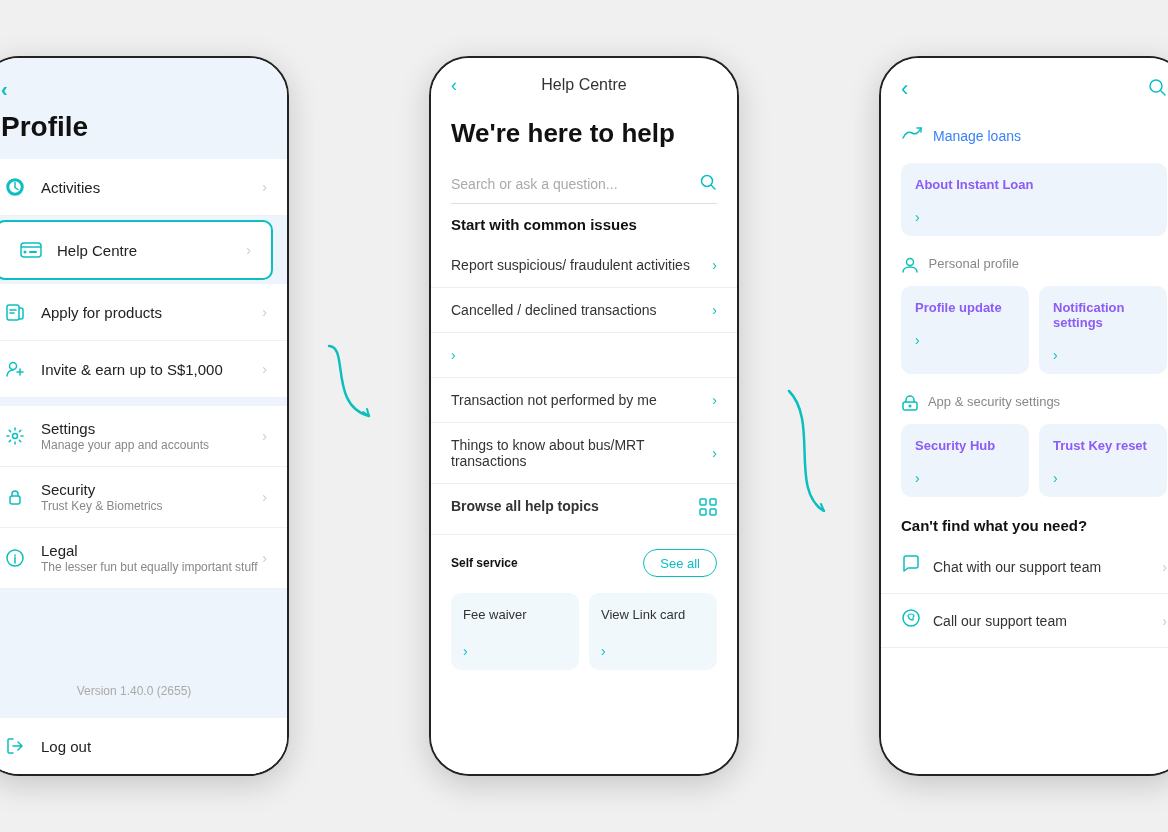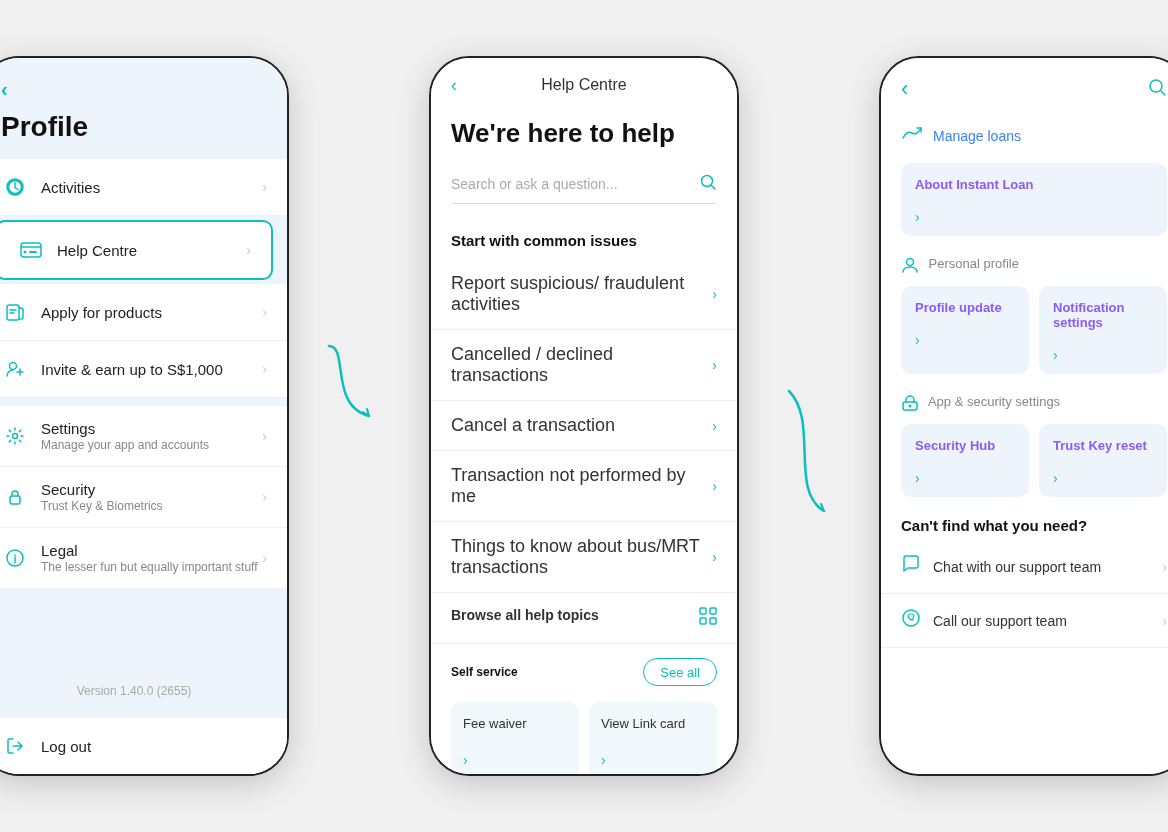--- a/index.html
+++ b/index.html
@@ -161,21 +161,21 @@
 
     .phone2-hero {
       font-size: 26px;
       font-weight: 700;
       color: #111;
       padding: 14px 20px 16px;
       line-height: 1.2;
     }
 
     .search-bar {
-      margin: 0 20px 22px;
+      margin: 0 20px 6px;
       border: none;
       border-bottom: 1px solid #ddd;
       display: flex;
       align-items: center;
       padding: 8px 0;
     }
 
     .search-placeholder {
       flex: 1;
       font-size: 14px;
@@ -197,21 +197,21 @@
     .help-item {
       display: flex;
       align-items: center;
       padding: 14px 20px;
       border-bottom: 1px solid #eee;
       cursor: pointer;
     }
 
     .help-item-text {
       flex: 1;
-      font-size: 18px;
+      font-size: 14px;
       color: #333;
     }
 
     .help-chevron {
       color: #0bbfbf;
       font-size: 14px;
     }
 
     .browse-item {
       display: flex;
@@ -522,21 +522,20 @@
 
         <div class="help-item">
           <span class="help-item-text">Report suspicious/ fraudulent activities</span>
           <span class="help-chevron">›</span>
         </div>
         <div class="help-item">
           <span class="help-item-text">Cancelled / declined transactions</span>
           <span class="help-chevron">›</span>
         </div>
         <div class="help-item">
-          <span class="help-item-text">Cancel a transaction</span>
           <span class="help-chevron">›</span>
         </div>
         <div class="help-item">
           <span class="help-item-text">Transaction not performed by me</span>
           <span class="help-chevron">›</span>
         </div>
         <div class="help-item">
           <span class="help-item-text">Things to know about bus/MRT transactions</span>
           <span class="help-chevron" style="color:#0bbfbf;">›</span>
         </div>

